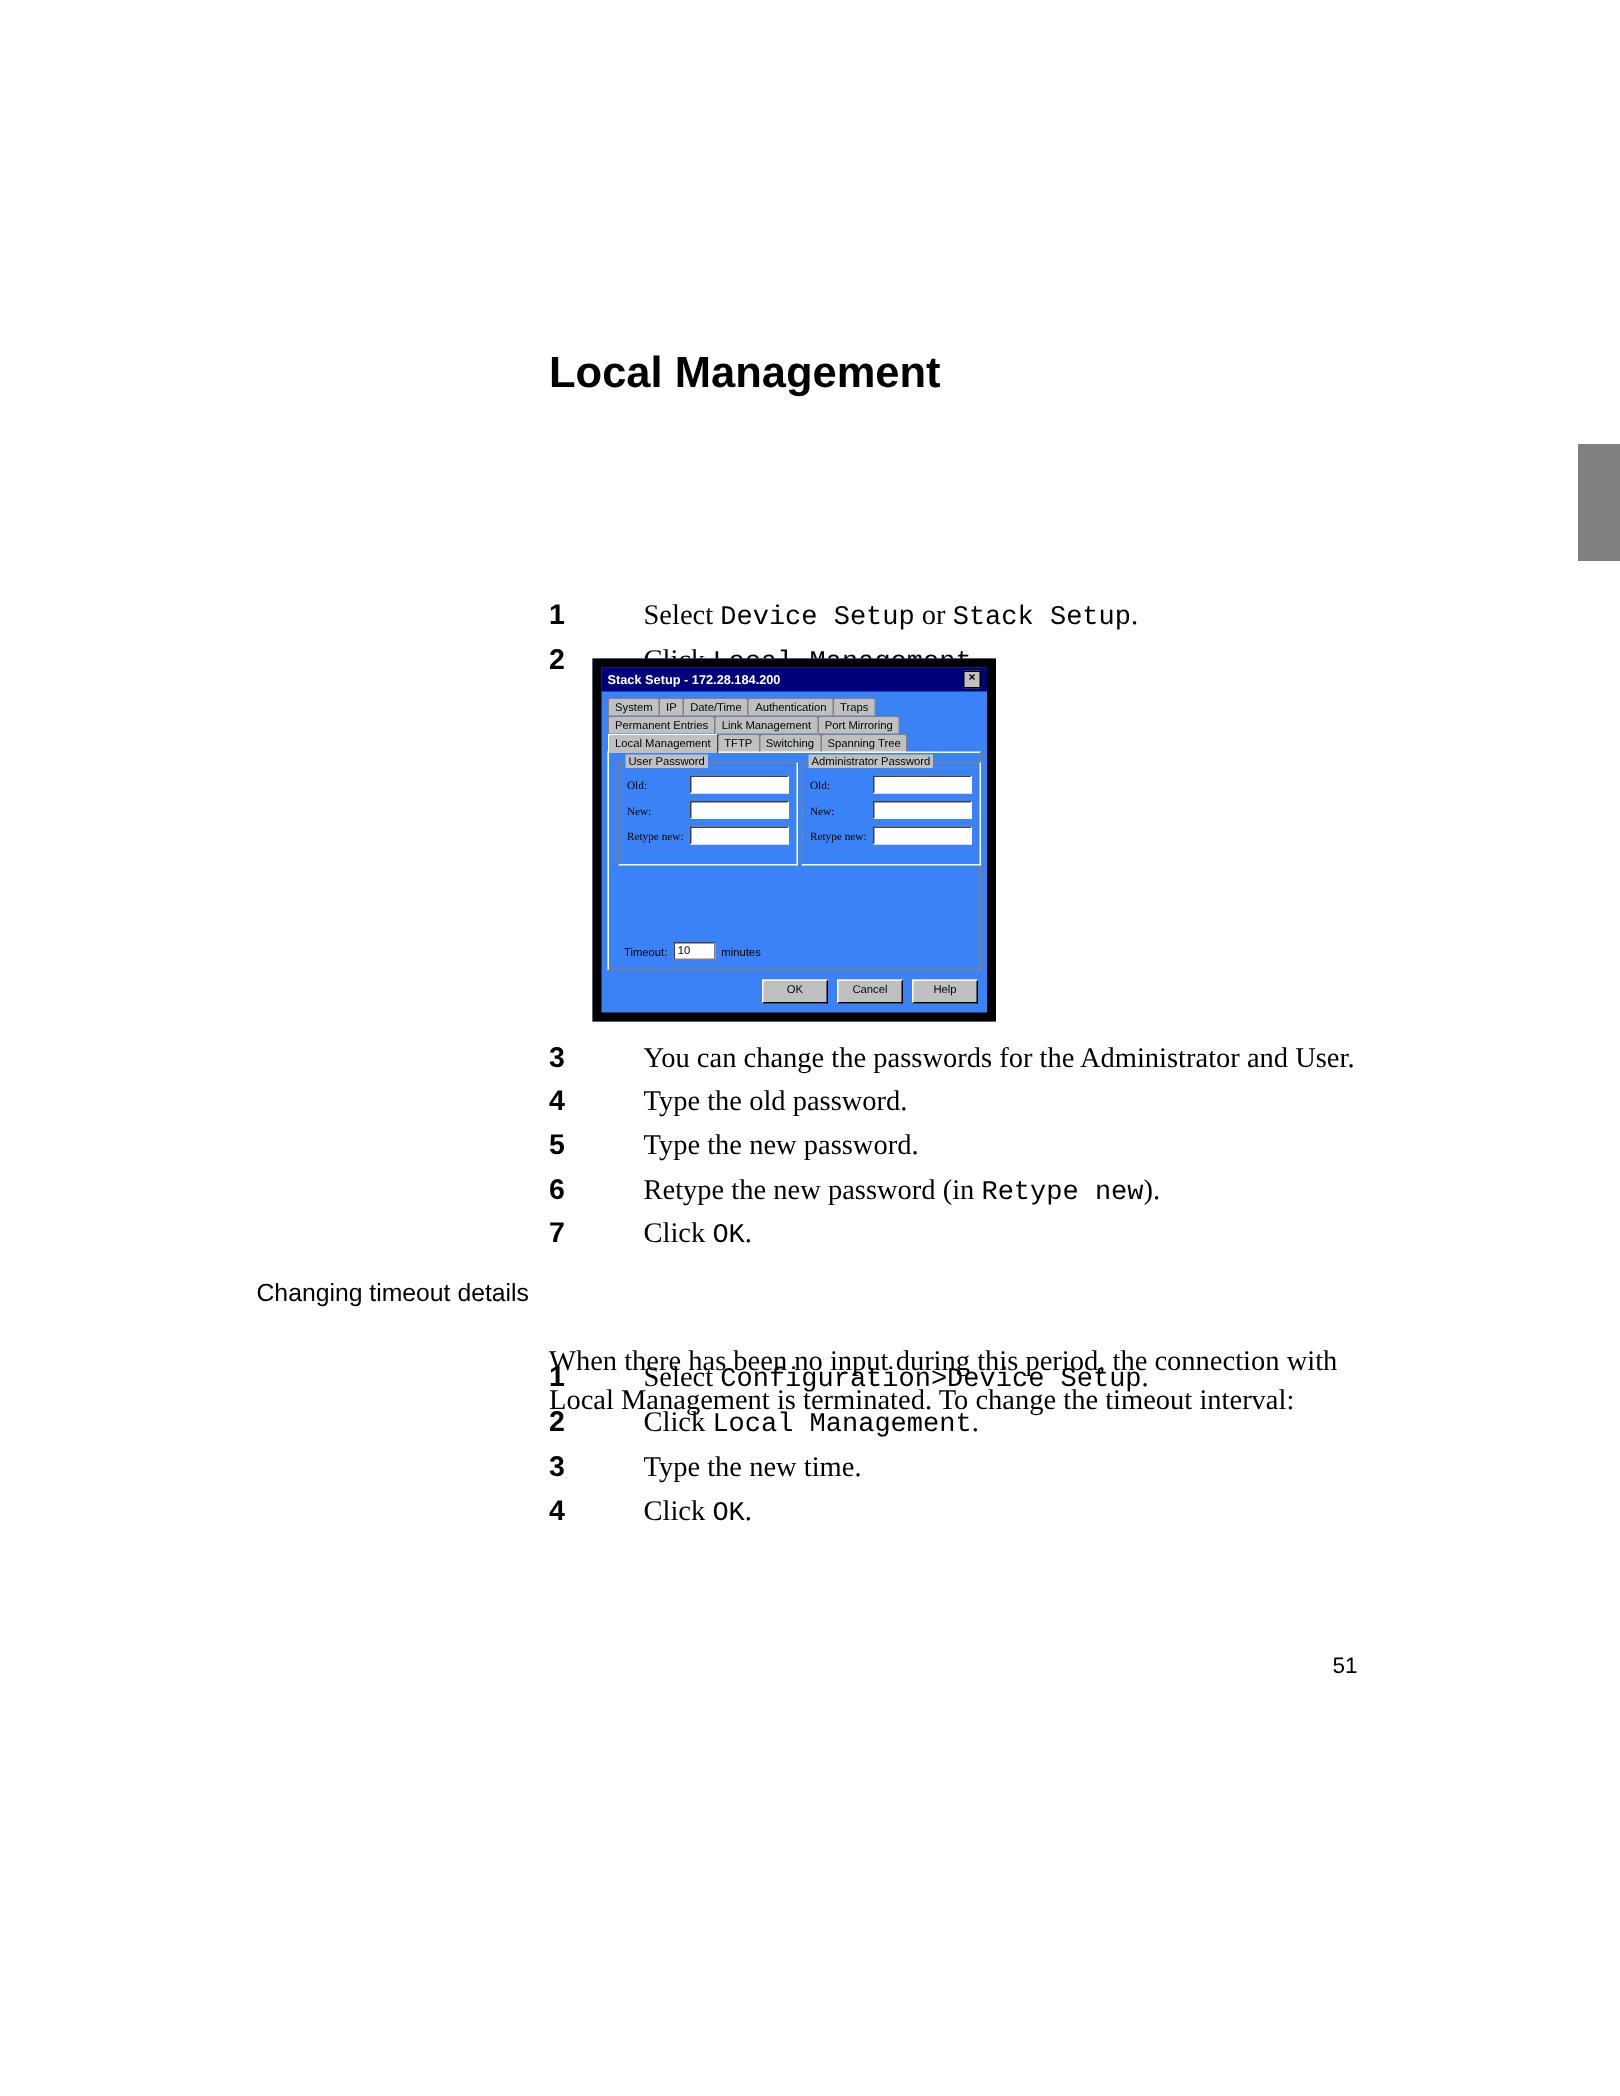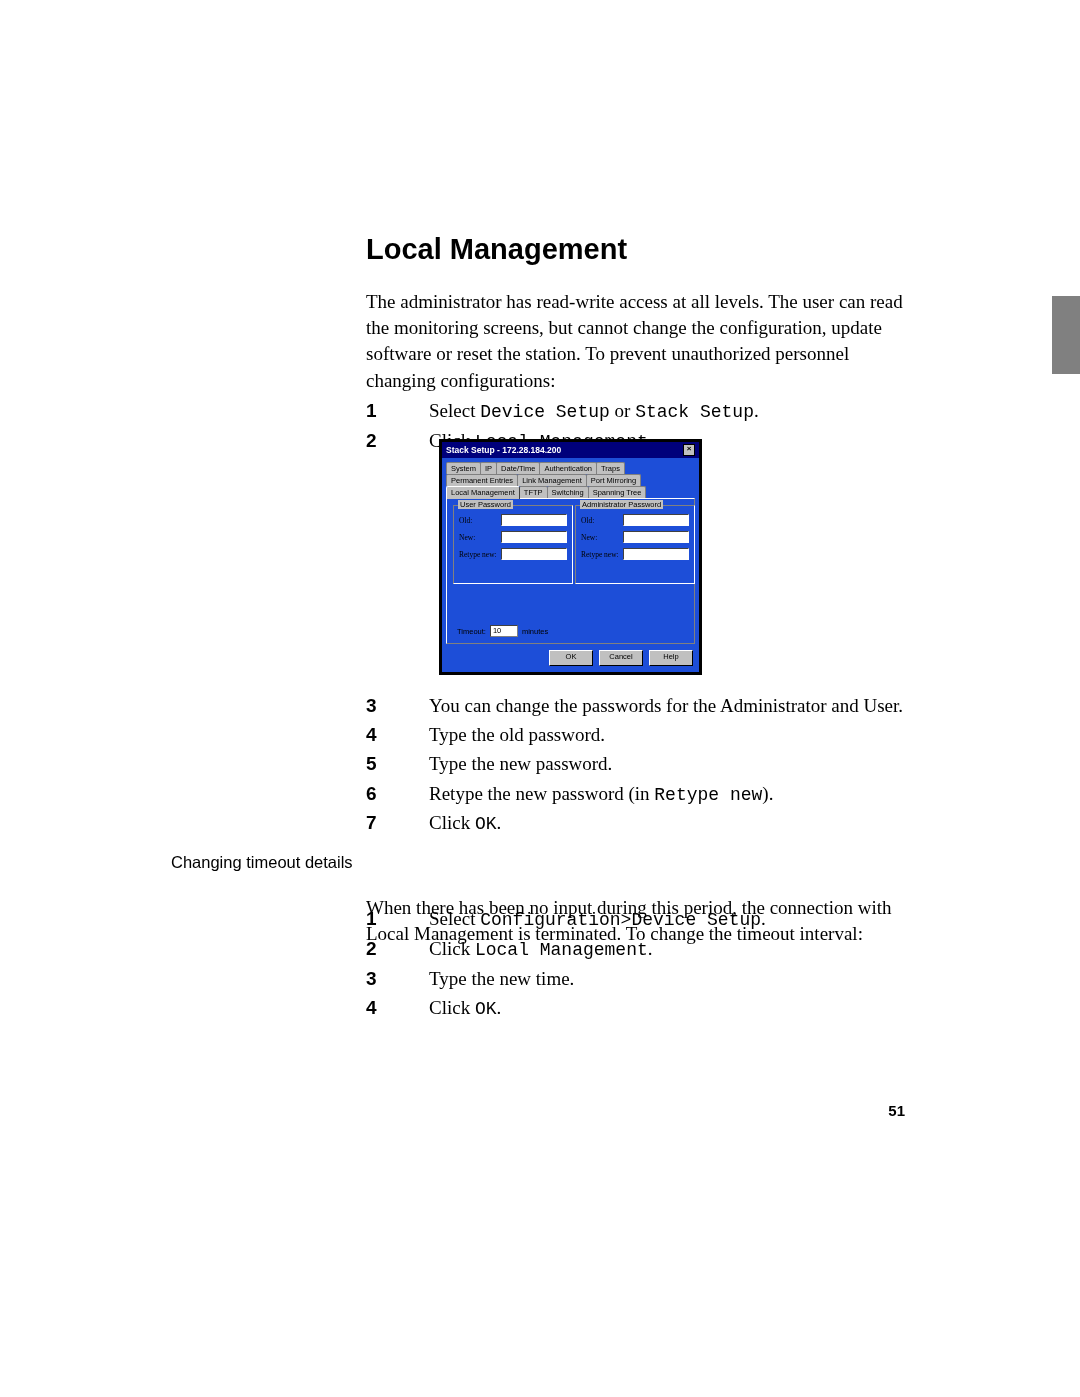--- a/index.html
+++ b/index.html
@@ -81,26 +81,25 @@
   }
   .step-text { flex: 1; margin-left: 33px; }
   .mono { font-family: "Courier New", Courier, monospace; font-size: 18px; }
 
   
   .dialog {
     position: absolute;
     left: 395px;
     top: 439px;
     width: 257px;
-    background: #1d4ed8;
-    border: 3px solid #000000;
+    background: #3b82f6;
+    border: 6px solid #000000;
     font-family: "MS Sans Serif", Arial, sans-serif;
     font-size: 8px;
     user-select: none;
-    margin-left: 44px;
   }
   .dlg-title {
     background: #00007b;
     color: #fff;
     padding: 2px 4px;
     display: flex;
     justify-content: space-between;
     align-items: center;
     font-size: 8.5px;
     font-weight: bold;
@@ -145,21 +144,21 @@
     height: 134px;
     position: relative;
   }
   .group {
     position: absolute;
     border: 1px solid #808080;
     border-top-color: #808080;
     border-left-color: #808080;
     border-right-color: #fff;
     border-bottom-color: #fff;
-    padding: 8px 5px 18px 5px;
+    padding: 8px 5px 8px 5px;
     width: 108px;
   }
   .group-label {
     position: absolute;
     top: -6px;
     left: 4px;
     background: #c0c0c0;
     padding: 0 2px;
     font-size: 7.5px;
   }
@@ -215,38 +214,35 @@
     font-size: 7.5px;
     text-align: center;
     line-height: 12px;
   }
 
   .page-num {
     position: absolute;
     right: 175px;
     top: 1102px;
     font-family: Arial, Helvetica, sans-serif;
-    font-weight: bold;
+    font-weight: normal;
     font-size: 15px;
   }
 </style>
 </head>
 <body>
 
 <div class="page">
 
   <div class="thumb-tab"></div>
 
 
   <div class="section-title">Local Management</div>
 
 
-  <div class="body-col" style="top:289px">
-    <p>The administrator has read-write access at all levels. The user can read the monitoring screens, but cannot change the configuration, update software or reset the station. To prevent unauthorized personnel changing configurations:</p>
-  </div>
 
   <div class="steps" style="top:398px">
     <div class="step-row">
       <span class="step-num">1</span>
       <span class="step-text"><span>Select </span><span class="mono">Device Setup</span><span> or </span><span class="mono">Stack Setup</span><span>.</span></span>
     </div>
     <div class="step-row">
       <span class="step-num">2</span>
       <span class="step-text"><span>Click </span><span class="mono">Local Management</span><span>.</span></span>
     </div>

